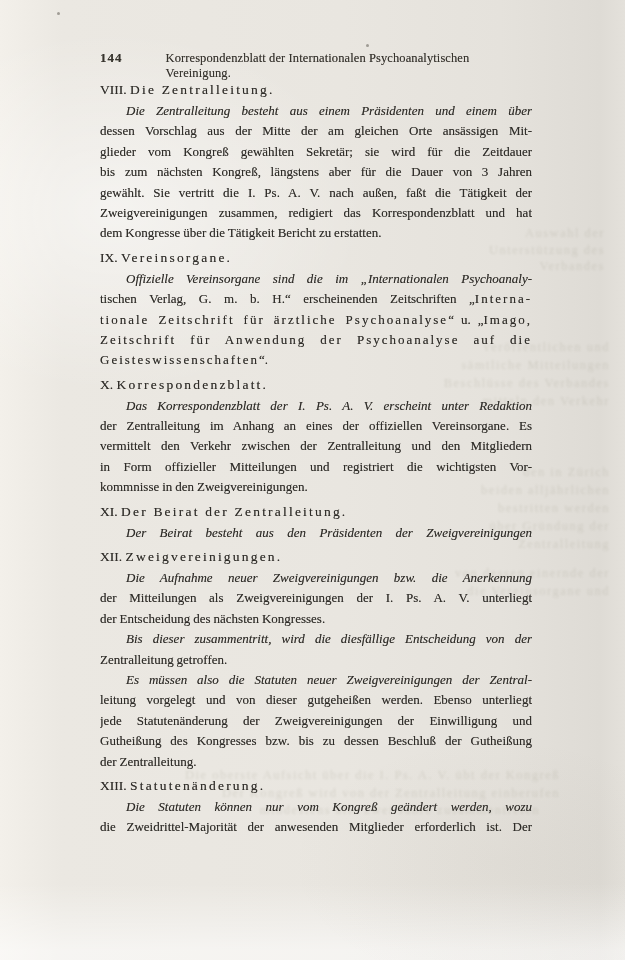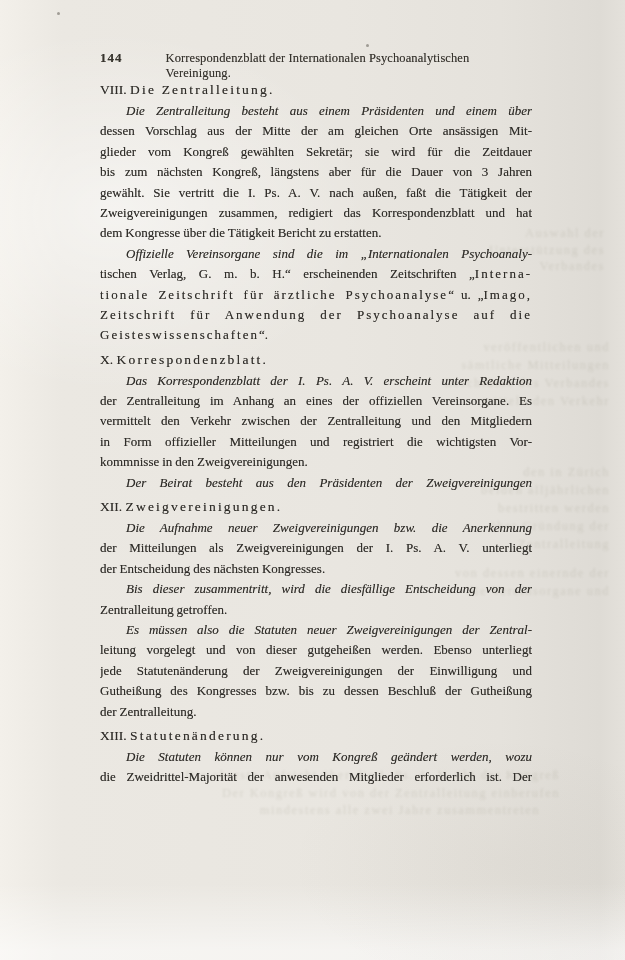--- a/index.html
+++ b/index.html
@@ -74,39 +74,41 @@
           <div class="line first"><span>Die Zentralleitung besteht aus einem Präsidenten und einem über</span></div>
           <div class="line"><span>dessen Vorschlag aus der Mitte der am gleichen Orte ansässigen Mit-</span></div>
           <div class="line"><span>glieder vom Kongreß gewählten Sekretär; sie wird für die Zeitdauer</span></div>
           <div class="line"><span>bis zum nächsten Kongreß, längstens aber für die Dauer von 3 Jahren</span></div>
           <div class="line"><span>gewählt. Sie vertritt die I. Ps. A. V. nach außen, faßt die Tätigkeit der</span></div>
           <div class="line"><span>Zweigvereinigungen zusammen, redigiert das Korrespondenzblatt und hat</span></div>
           <div class="line lastleft"><span>dem Kongresse über die Tätigkeit Bericht zu erstatten.</span></div>
         </div>
       </div>
       <div class="section">
+        <div class="sec-heading"><span>IX. </span><span class="sp">Vereinsorgane.</span></div>
         <div class="para">
           <div class="line first"><span>Offizielle Vereinsorgane sind die im „Internationalen Psychoanaly-</span></div>
           <div class="line"><span>tischen Verlag, G. m. b. H.“ erscheinenden Zeitschriften „</span><span class="sp">Interna-</span></div>
           <div class="line"><span class="sp">tionale Zeitschrift für ärztliche Psychoanalyse</span><span>“ u. „</span><span class="sp">Imago,</span></div>
           <div class="line"><span class="sp">Zeitschrift für Anwendung der Psychoanalyse auf die</span></div>
           <div class="line lastleft"><span class="sp">Geisteswissenschaften</span><span>“.</span></div>
         </div>
       </div>
       <div class="section">
         <div class="sec-heading"><span>X. </span><span class="sp">Korrespondenzblatt.</span></div>
         <div class="para">
           <div class="line first"><span>Das Korrespondenzblatt der I. Ps. A. V. erscheint unter Redaktion</span></div>
           <div class="line"><span>der Zentralleitung im Anhang an eines der offiziellen Vereinsorgane. Es</span></div>
           <div class="line"><span>vermittelt den Verkehr zwischen der Zentralleitung und den Mitgliedern</span></div>
           <div class="line"><span>in Form offizieller Mitteilungen und registriert die wichtigsten Vor-</span></div>
           <div class="line lastleft"><span>kommnisse in den Zweigvereinigungen.</span></div>
         </div>
       </div>
       <div class="section">
+        <div class="sec-heading"><span>XI. </span><span class="sp">Der Beirat der Zentralleitung.</span></div>
         <div class="para">
           <div class="line first"><span>Der Beirat besteht aus den Präsidenten der Zweigvereinigungen</span></div>
         </div>
       </div>
       <div class="section">
         <div class="sec-heading"><span>XII. </span><span class="sp">Zweigvereinigungen.</span></div>
         <div class="para">
           <div class="line first"><span>Die Aufnahme neuer Zweigvereinigungen bzw. die Anerkennung</span></div>
           <div class="line"><span>der Mitteilungen als Zweigvereinigungen der I. Ps. A. V. unterliegt</span></div>
           <div class="line lastleft"><span>der Entscheidung des nächsten Kongresses.</span></div>

